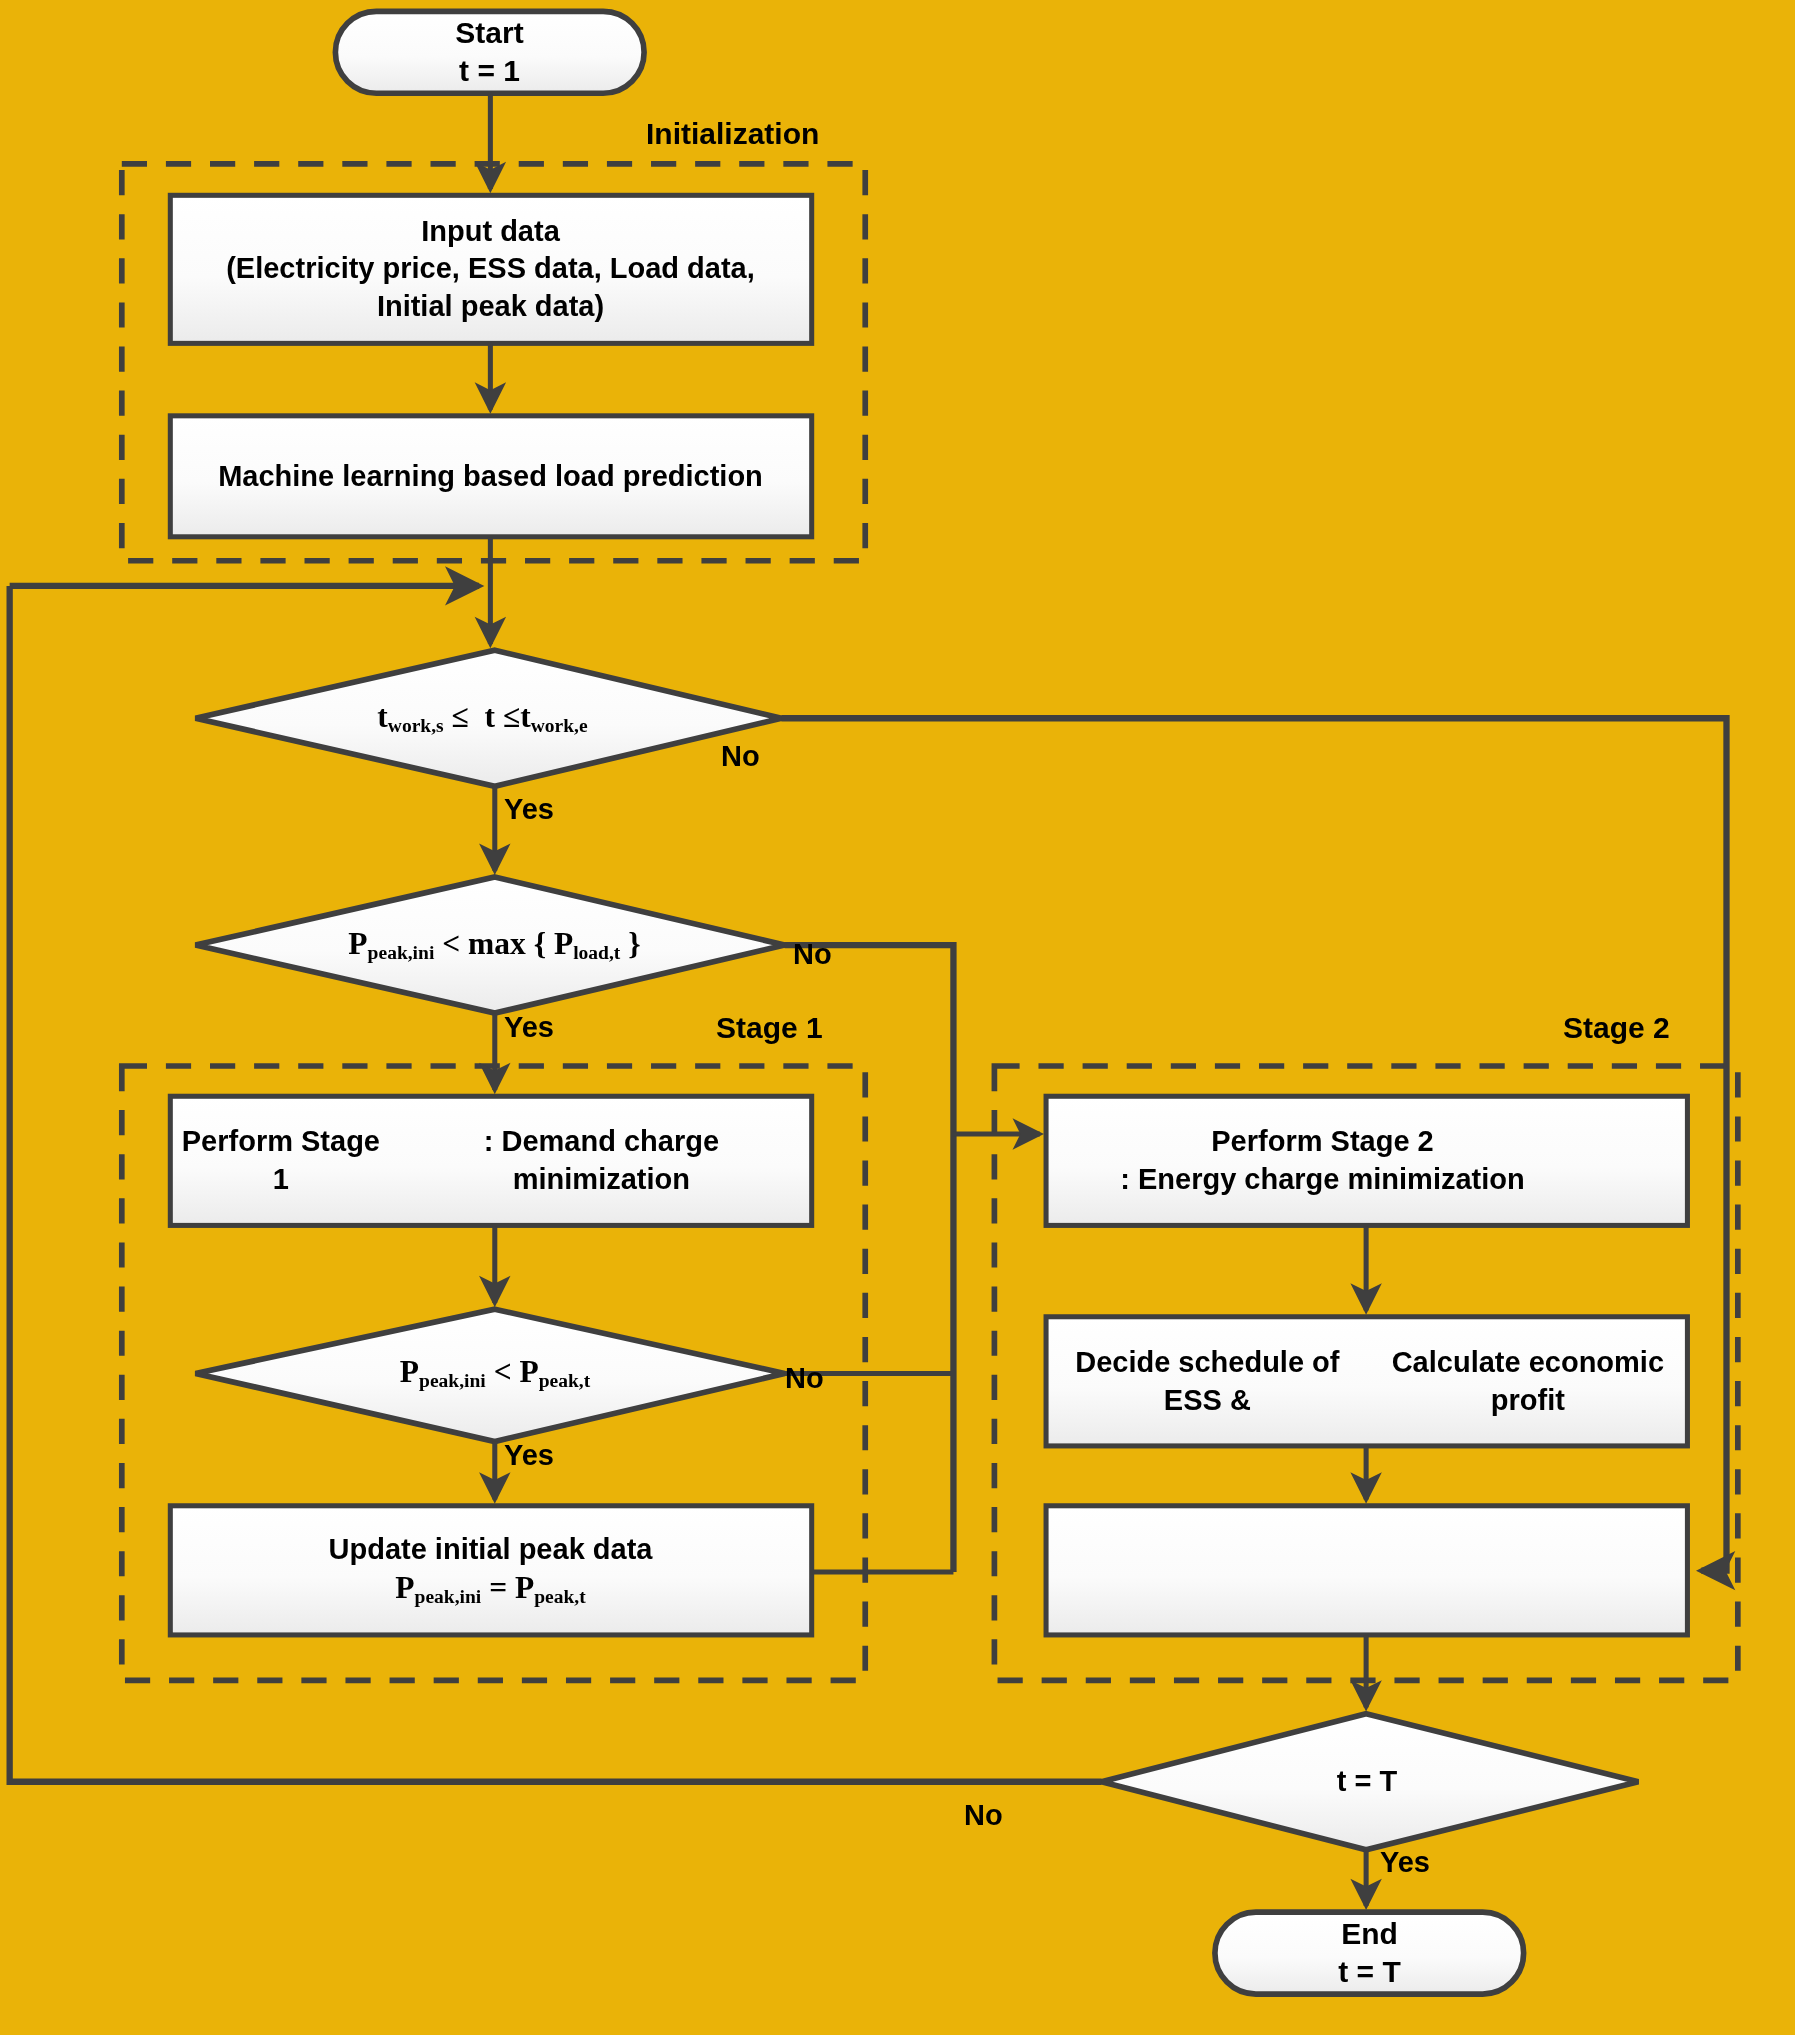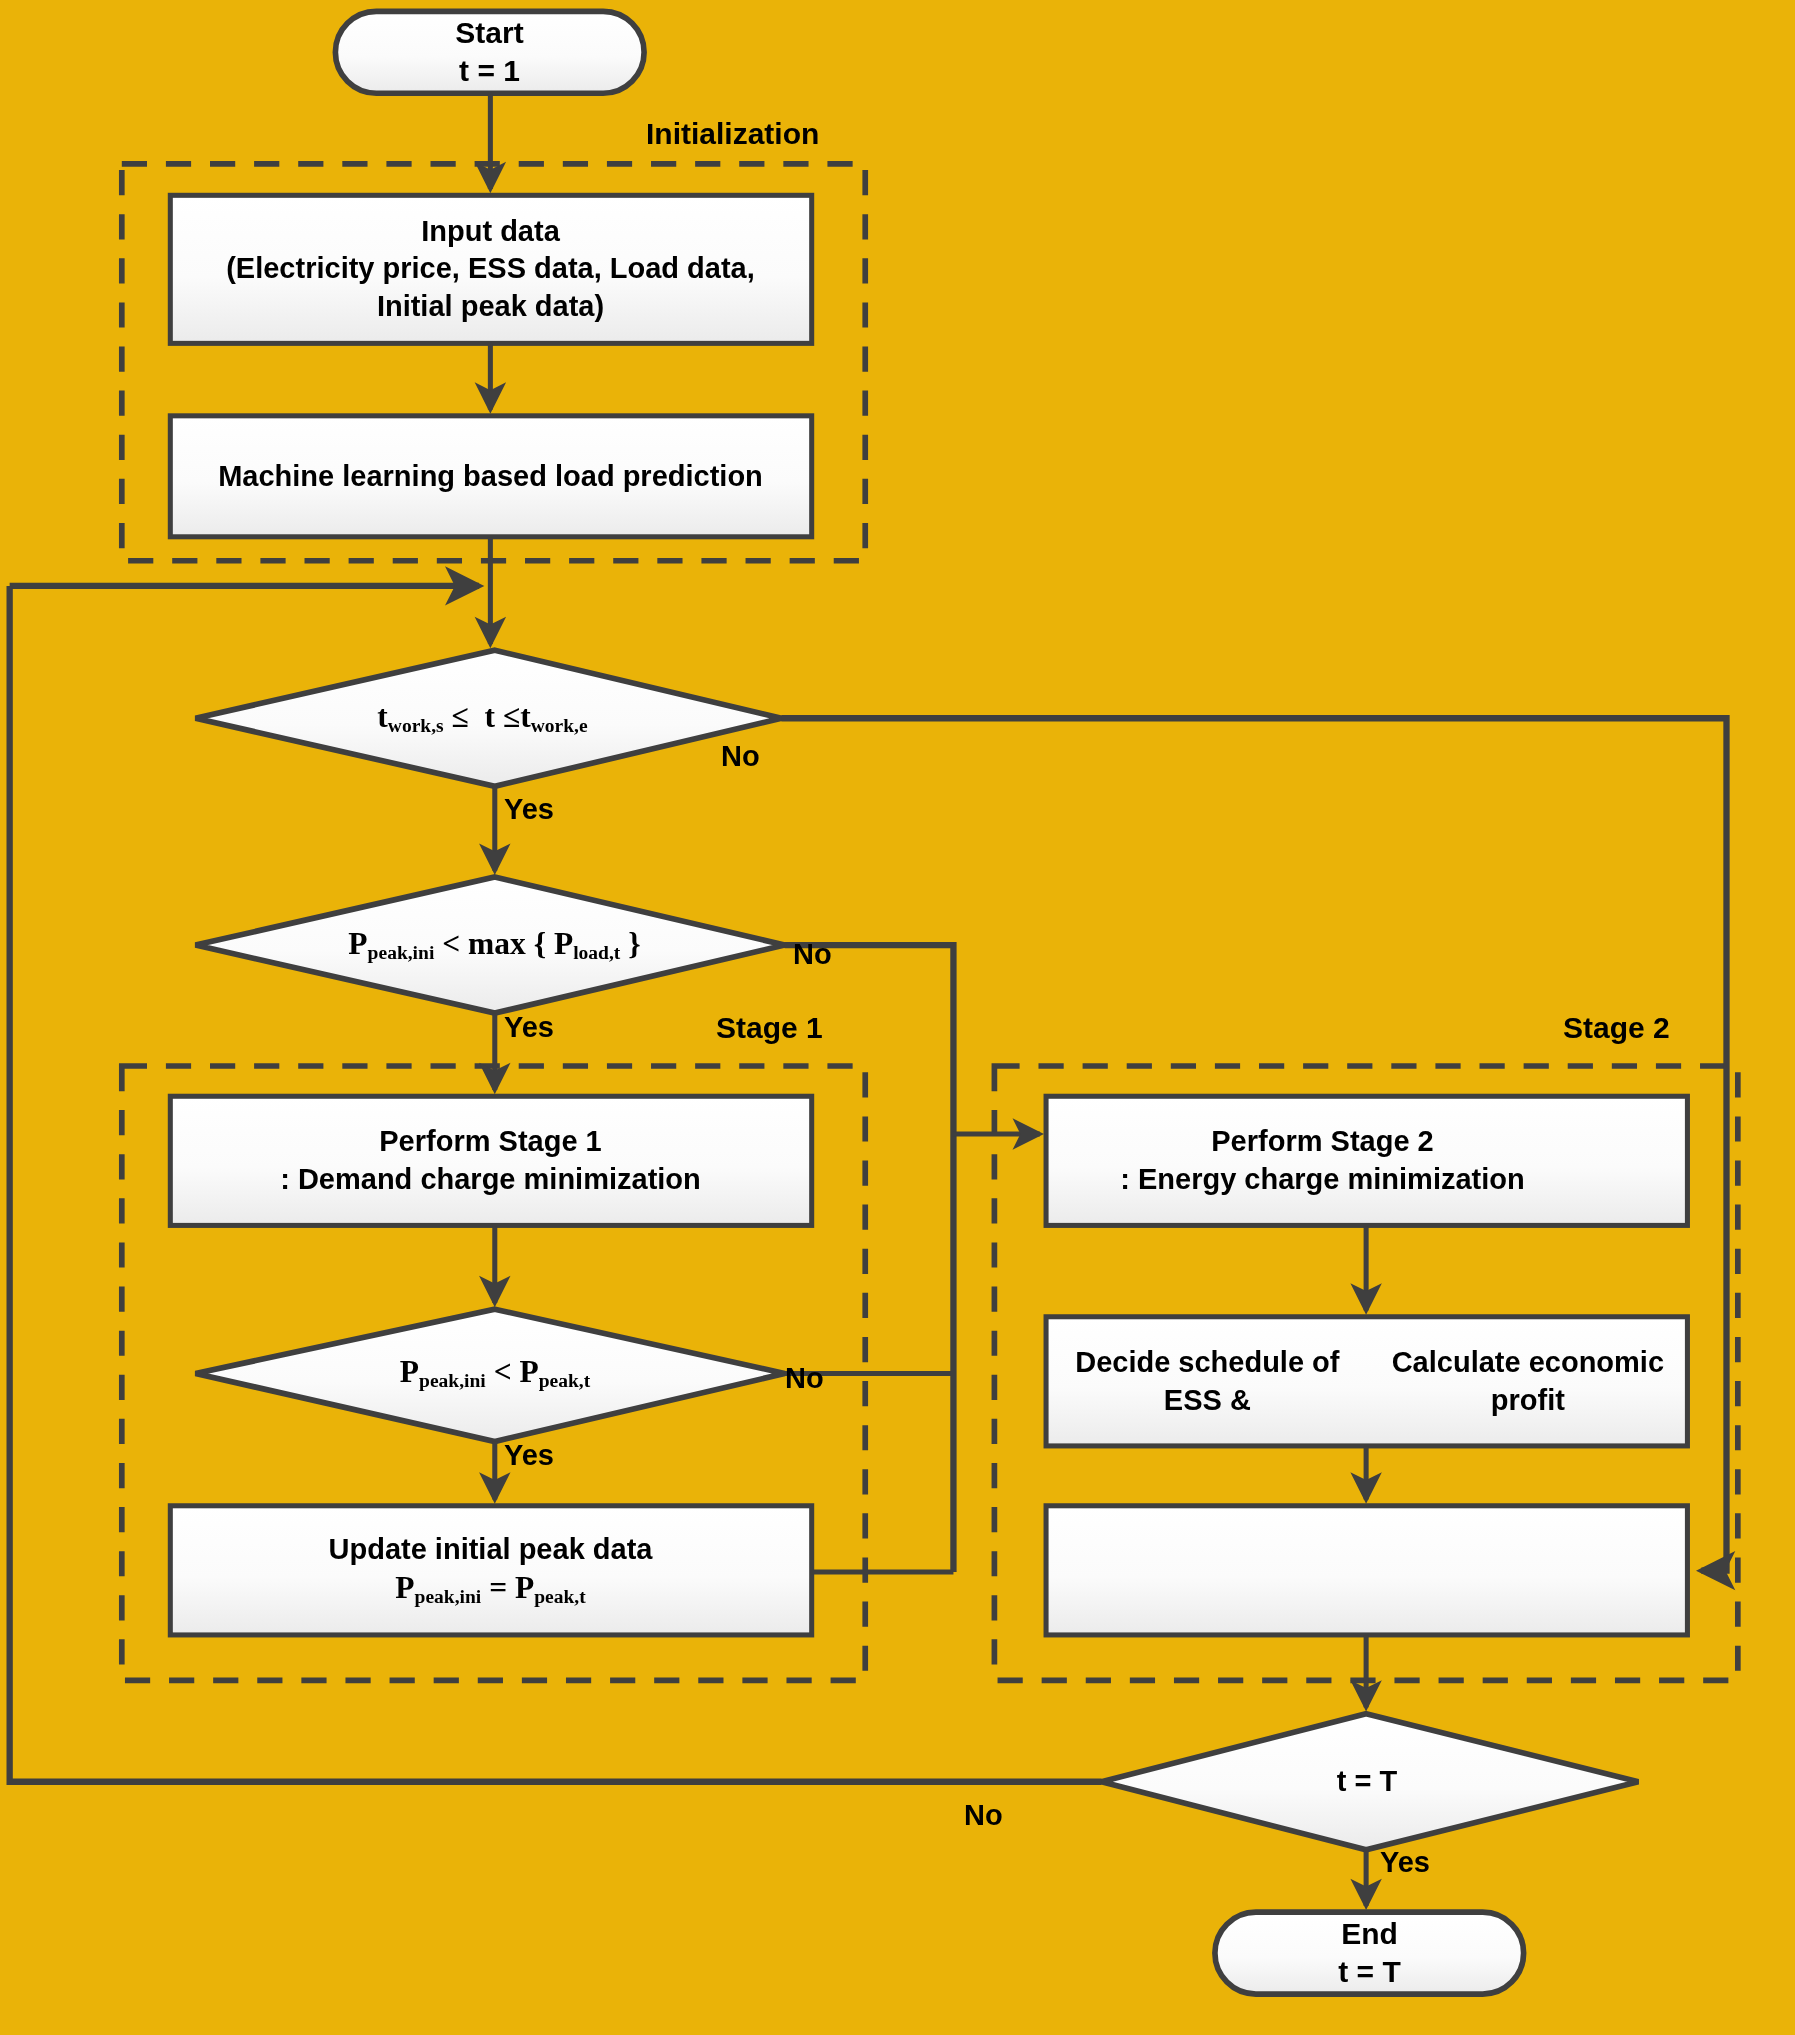--- a/index.html
+++ b/index.html
@@ -135,21 +135,21 @@
   <div class="nodeText" style="left:252px;top:915px;width:485px;height:60px;">
     <span class="serifMath f50">P<sub>peak,ini</sub> &lt; max { P<sub>load,t</sub> }</span>
   </div>
 
   <div class="edgeLabel f46" style="left:793px;top:938px;">No</div>
   <div class="edgeLabel f46" style="left:504px;top:1011px;">Yes</div>
 
   <div class="groupLabel f48" style="left:692px;top:1011px;margin-left:24px;">Stage 1</div>
   <div class="groupLabel f48" style="left:1563px;top:1011px;">Stage 2</div>
 
-  <div class="nodeText f46" style="left:170px;top:1096px;width:641px;height:129px;flex-direction:column;">
+  <div class="nodeText f46" style="left:170px;top:1096px;width:641px;height:129px;flex-direction:row;">
     <span>Perform Stage 1</span>
     <span>: Demand charge minimization</span>
   </div>
 
   <div class="nodeText" style="left:265px;top:1343px;width:460px;height:60px;">
     <span class="serifMath f50">P<sub>peak,ini</sub> &lt; P<sub>peak,t</sub></span>
   </div>
   <div class="edgeLabel f46" style="left:785px;top:1362px;">No</div>
   <div class="edgeLabel f46" style="left:504px;top:1439px;">Yes</div>
 

